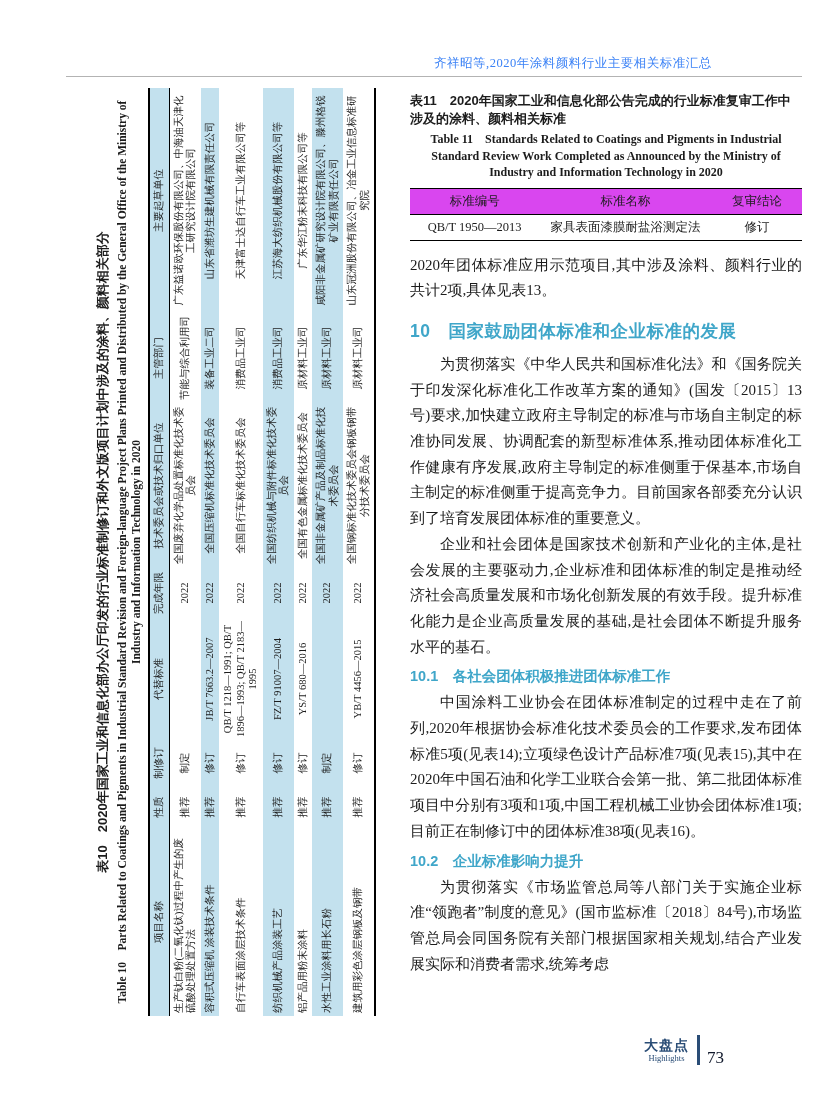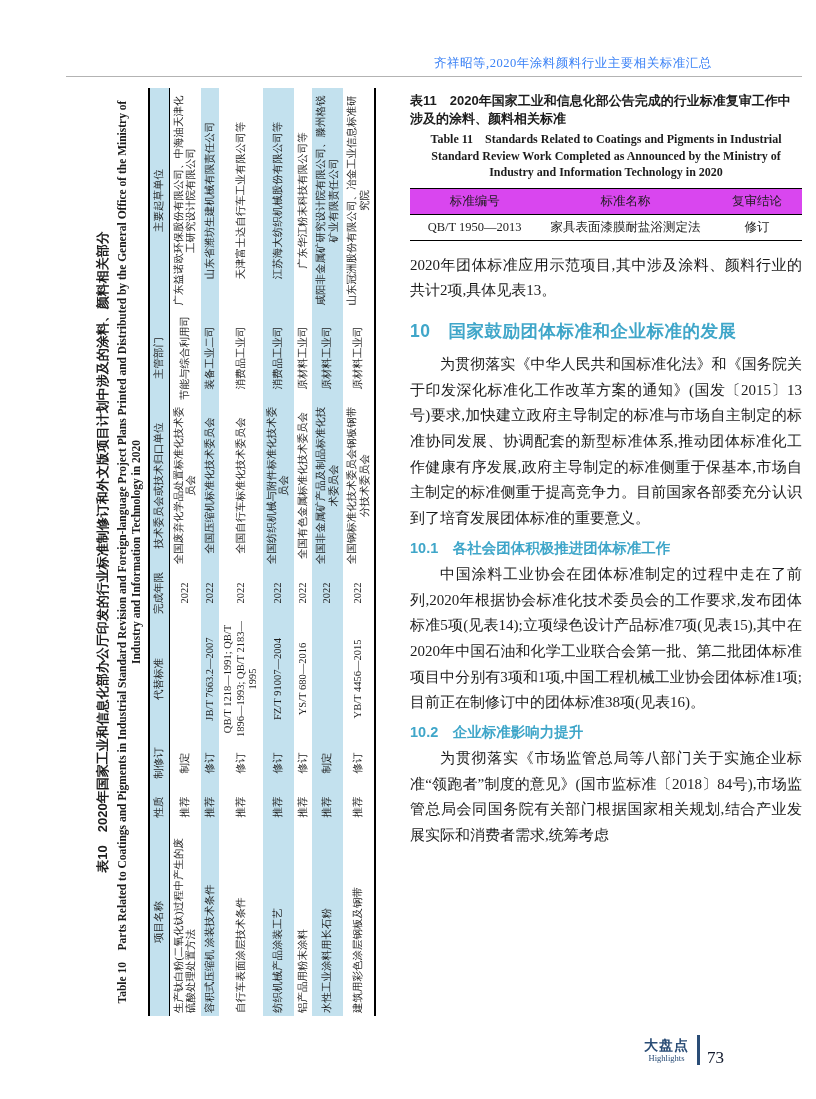--- a/index.html
+++ b/index.html
@@ -186,20 +186,21 @@
             <td>QB/T 1950—2013</td>
             <td>家具表面漆膜耐盐浴测定法</td>
             <td>修订</td>
           </tr>
         </tbody>
     </table>
 
     <p class="noindent">2020年团体标准应用示范项目,其中涉及涂料、颜料行业的共计2项,具体见表13。</p>
     <h2 class="sec">10　国家鼓励团体标准和企业标准的发展</h2>
     <p>为贯彻落实《中华人民共和国标准化法》和《国务院关于印发深化标准化工作改革方案的通知》(国发〔2015〕13号)要求,加快建立政府主导制定的标准与市场自主制定的标准协同发展、协调配套的新型标准体系,推动团体标准化工作健康有序发展,政府主导制定的标准侧重于保基本,市场自主制定的标准侧重于提高竞争力。目前国家各部委充分认识到了培育发展团体标准的重要意义。</p>
+    <p>企业和社会团体是国家技术创新和产业化的主体,是社会发展的主要驱动力,企业标准和团体标准的制定是推动经济社会高质量发展和市场化创新发展的有效手段。提升标准化能力是企业高质量发展的基础,是社会团体不断提升服务水平的基石。</p>
     <h3 class="subsec">10.1　各社会团体积极推进团体标准工作</h3>
     <p>中国涂料工业协会在团体标准制定的过程中走在了前列,2020年根据协会标准化技术委员会的工作要求,发布团体标准5项(见表14);立项绿色设计产品标准7项(见表15),其中在2020年中国石油和化学工业联合会第一批、第二批团体标准项目中分别有3项和1项,中国工程机械工业协会团体标准1项;目前正在制修订中的团体标准38项(见表16)。</p>
     <h3 class="subsec">10.2　企业标准影响力提升</h3>
     <p>为贯彻落实《市场监管总局等八部门关于实施企业标准“领跑者”制度的意见》(国市监标准〔2018〕84号),市场监管总局会同国务院有关部门根据国家相关规划,结合产业发展实际和消费者需求,统筹考虑</p>
   </div>
 
   <div class="footer">
     <div class="f-left">
       <div class="f-cn">大盘点</div>
       <div class="f-en">Highlights</div>

